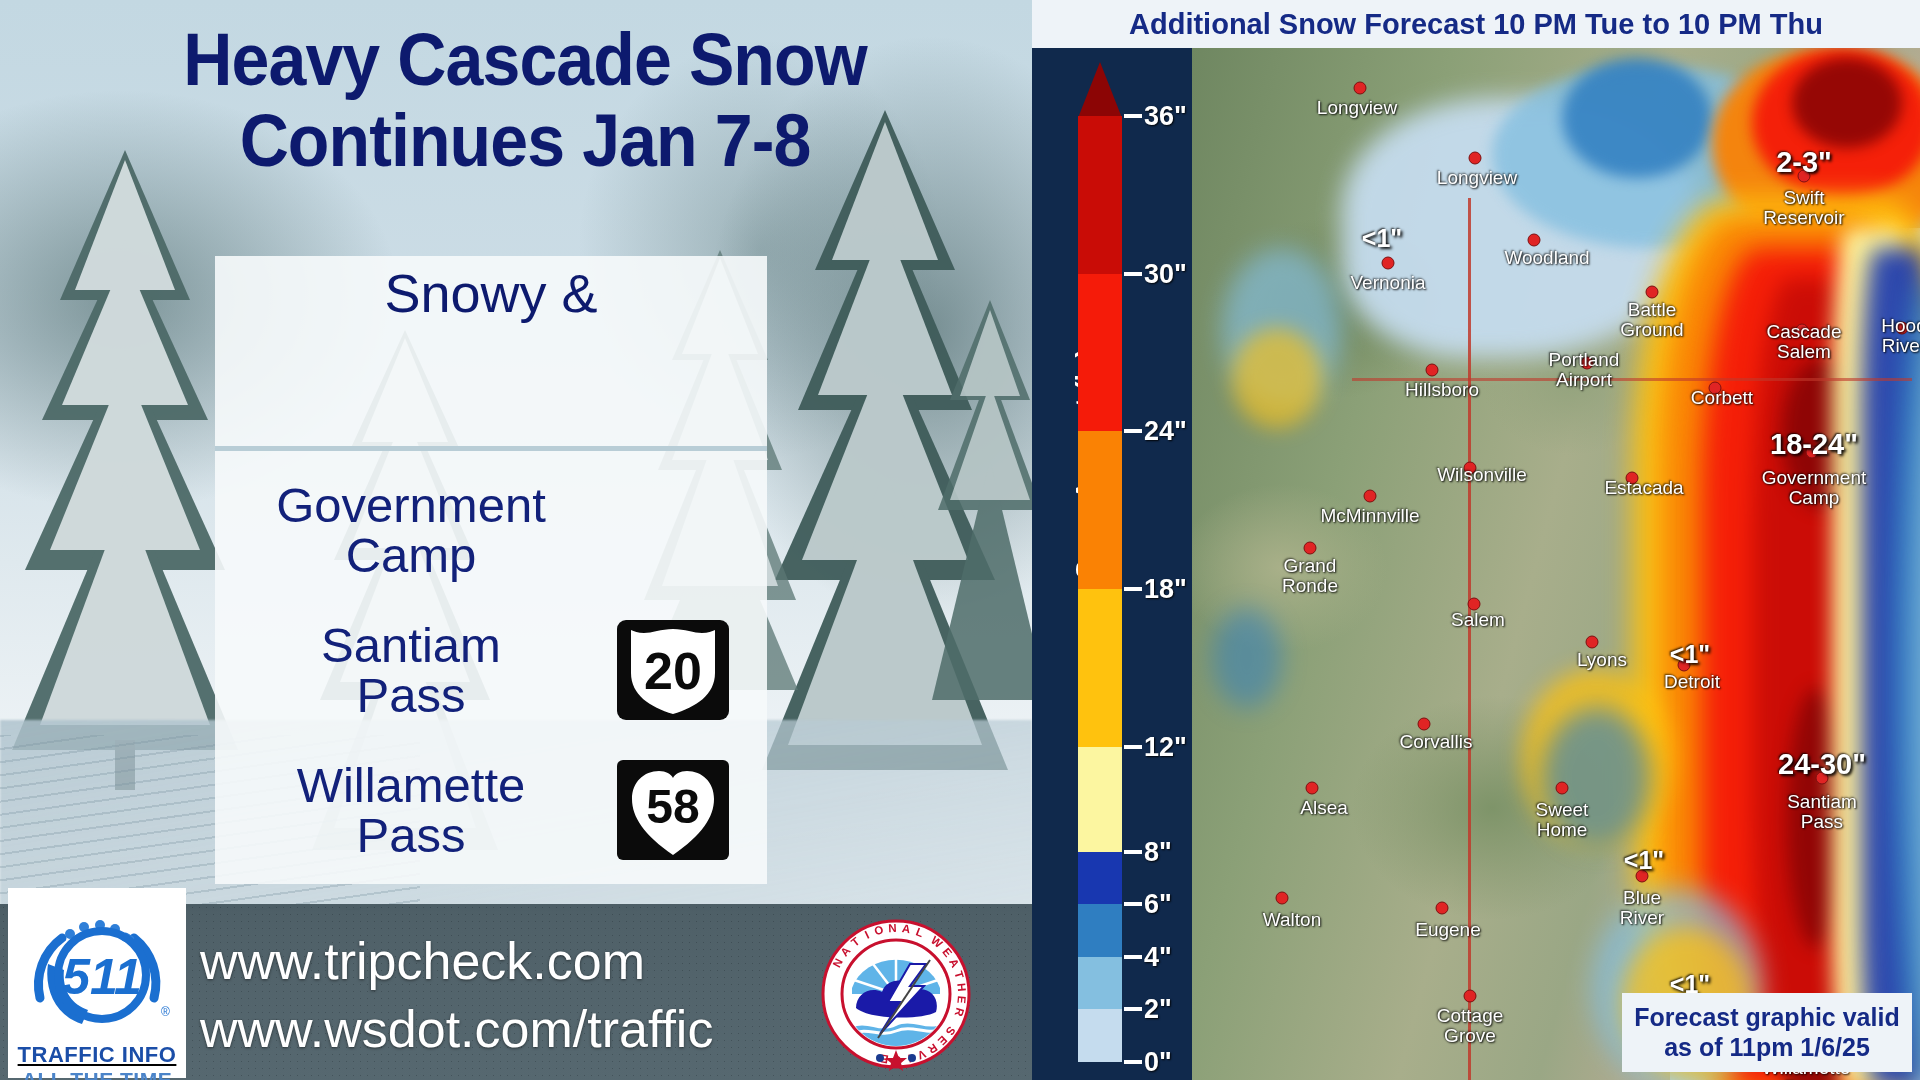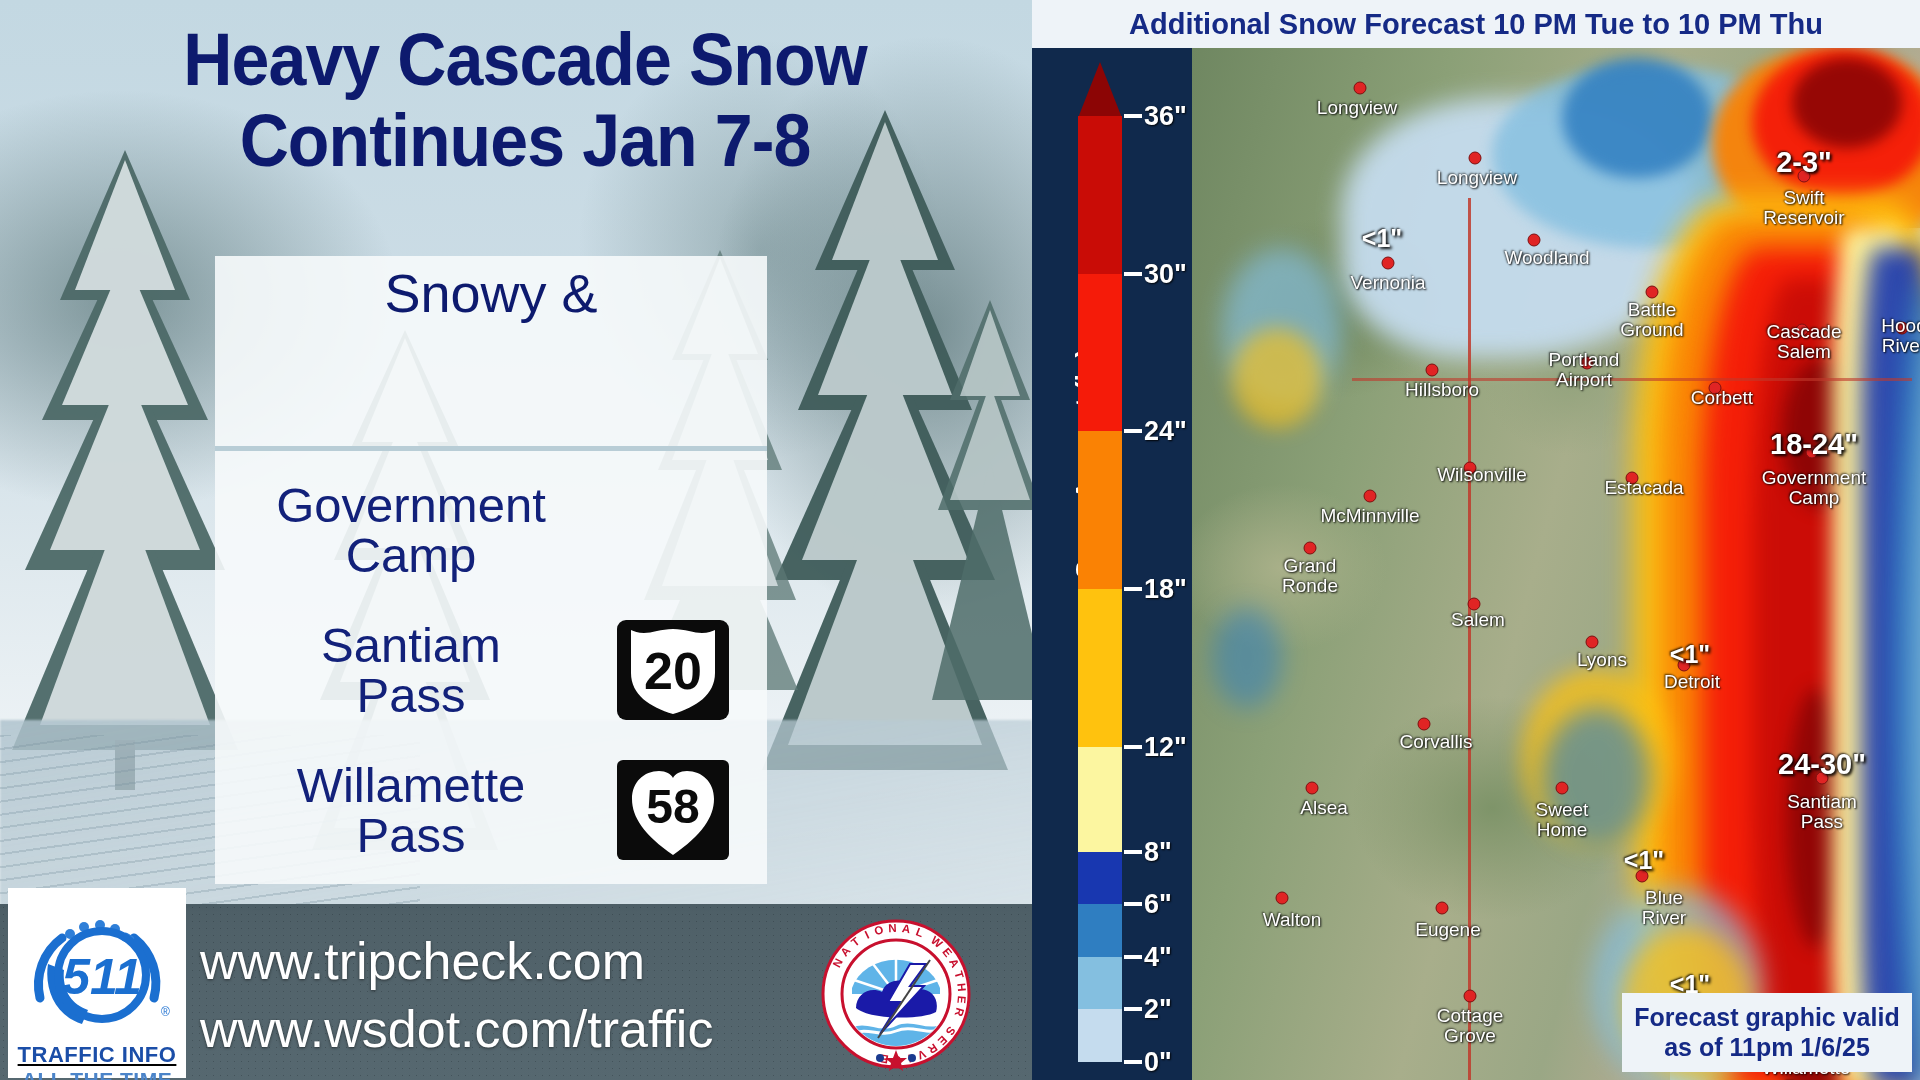--- a/index.html
+++ b/index.html
@@ -509,21 +509,21 @@
           <div class="city-dot" style="left: 120px; top: 740px;"></div>
           <div class="city-lab" style="left: 132px; top: 750px;">
             <span>Alsea</span>
           </div>
           <div class="city-dot" style="left: 370px; top: 740px;"></div>
           <div class="city-lab" style="left: 370px; top: 752px;">
             <span>Sweet</span>
             <span>Home</span>
           </div>
           <div class="city-dot" style="left: 450px; top: 828px;"></div>
-          <div class="city-lab" style="left: 450px; top: 840px; margin-left: 22px;">
+          <div class="city-lab" style="left: 450px; top: 840px;">
             <span>Blue</span>
             <span>River</span>
           </div>
           <div class="city-dot" style="left: 90px; top: 850px;"></div>
           <div class="city-lab" style="left: 100px; top: 862px;">
             <span>Walton</span>
           </div>
           <div class="city-dot" style="left: 250px; top: 860px;"></div>
           <div class="city-lab" style="left: 256px; top: 872px;">
             <span>Eugene</span>

